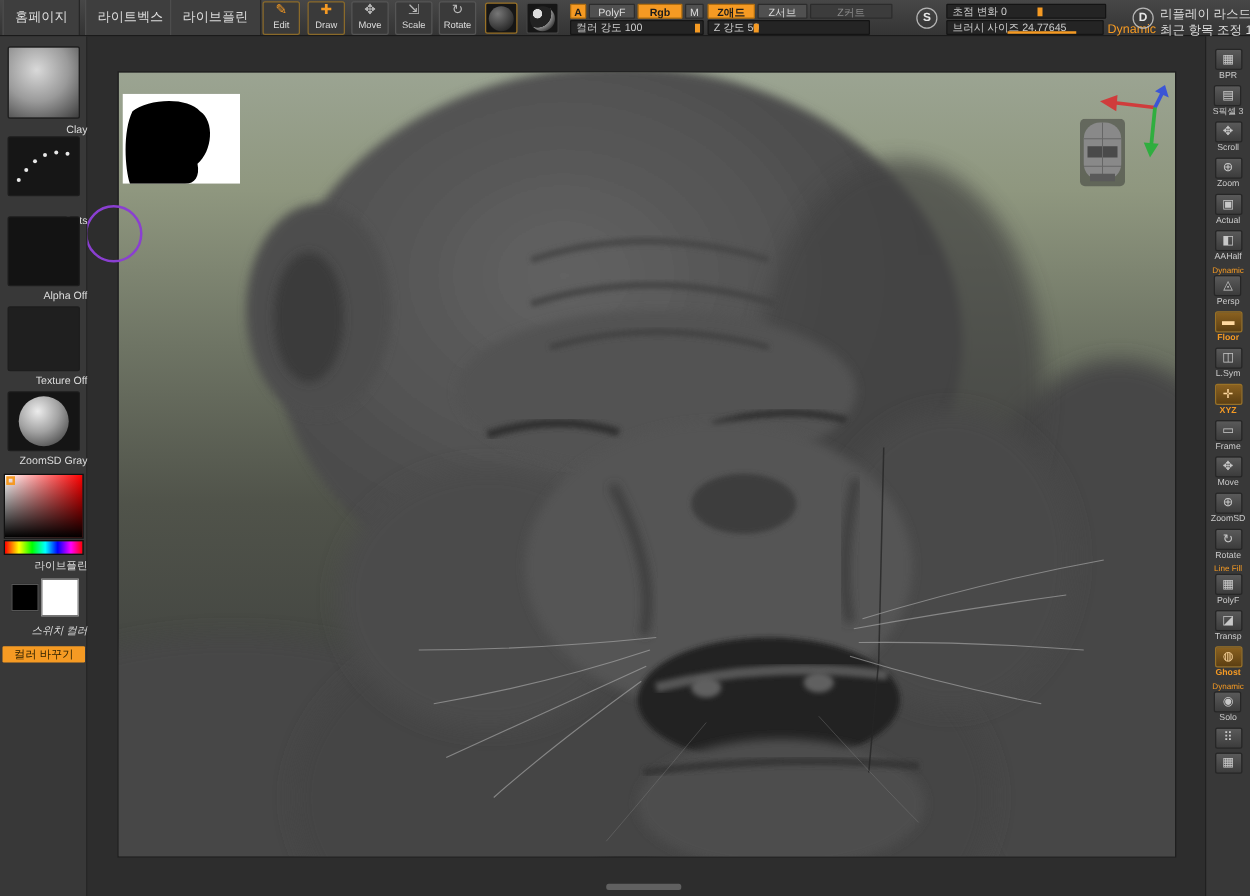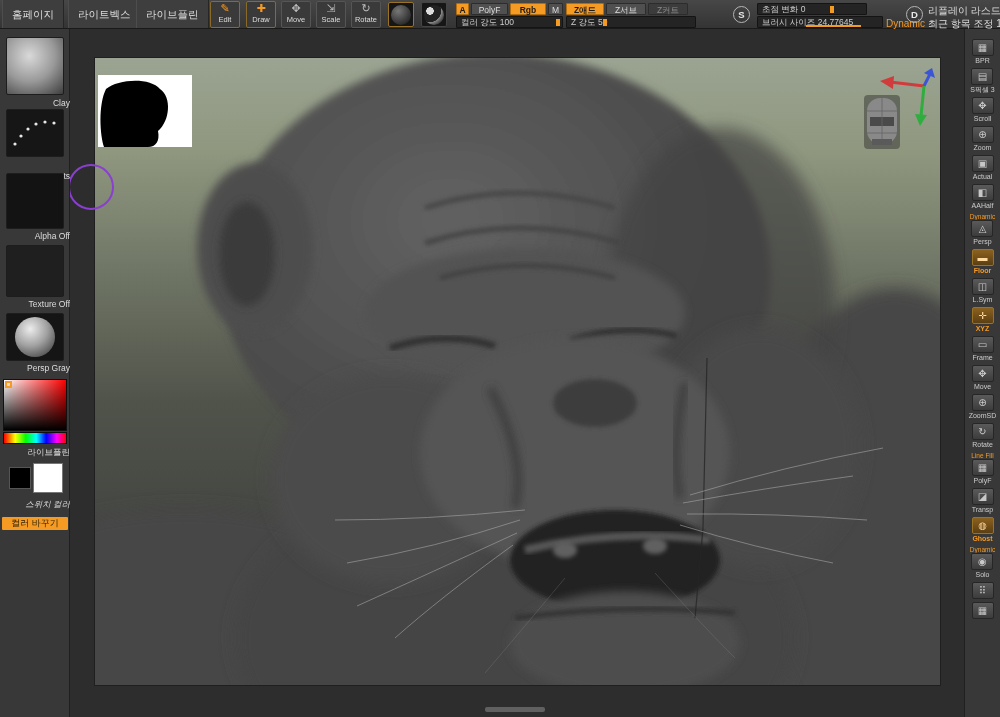--- a/index.html
+++ b/index.html
@@ -123,28 +123,28 @@
   <div class="chip" style="left:471px; width:37px;">PolyF</div>
   <div class="chip on" style="left:510px; width:36px;">Rgb</div>
   <div class="chip" style="left:548px; width:15px;">M</div>
   <div class="slider" style="left:456px; top:16px; width:107px;">
     <span>컬러 강도 100</span>
     <i class="tick" style="right:2px;"></i>
   </div>
 
   <div class="chip on" style="left:566px; width:38px;">Z애드</div>
   <div class="chip" style="left:606px; width:40px;">Z서브</div>
-  <div class="chip dim" style="left:648px; width:40px;">Z커트</div>
+  <div class="chip dim" style="left:648px; width:66px;">Z커트</div>
   <div class="slider" style="left:566px; top:16px; width:130px;">
     <span>Z 강도 50</span>
     <i class="tick" style="left:36px;"></i>
   </div>
 
   <div class="circ-badge" style="left:733px;">S</div>
-  <div class="slider" style="left:757px; top:3px; width:110px;">
+  <div class="slider" style="left:757px; top:3px; width:128px;">
     <span>초점 변화 0</span>
     <i class="tick" style="left:72px;"></i>
   </div>
   <div class="slider" style="left:757px; top:16px; width:126px;">
     <span>브러시 사이즈 24.77645</span>
     <i class="uline" style="left:48px; width:55px;"></i>
   </div>
   <div class="tb-text orange" style="left:886px; top:18px;">Dynamic</div>
 
   <div class="circ-badge" style="left:906px;">D</div>
@@ -175,21 +175,21 @@
 
   <div id="alpha-thumb-box" class="lp-thumb"></div>
   <div class="lp-label" style="top:202px;">Alpha Off</div>
 
   <div id="texture-thumb-box" class="lp-thumb"></div>
   <div class="lp-label" style="top:270px;">Texture Off</div>
 
   <div id="matcap-thumb" class="lp-thumb">
     <div class="sph"></div>
   </div>
-  <div class="lp-label" style="top:334px;">Persp Gray</div>
+  <div class="lp-label" style="top:334px;">ZoomSD Gray</div>
 
   <div id="color-picker">
     <div id="picker-cursor"></div>
   </div>
   <div id="hue-strip"></div>
   <div class="lp-label" style="top:418px;">라이브플린</div>
 
   <div id="swatch-black"></div>
   <div id="swatch-white"></div>
   <div class="lp-label" style="top:470px;font-style:italic;">스위치 컬러</div>

